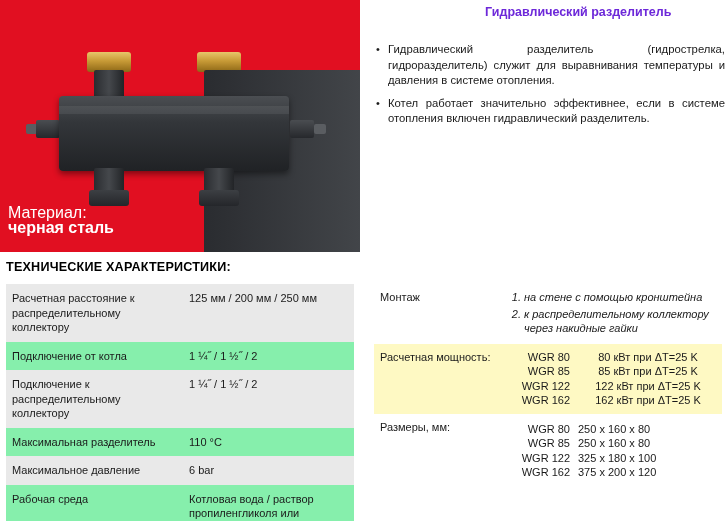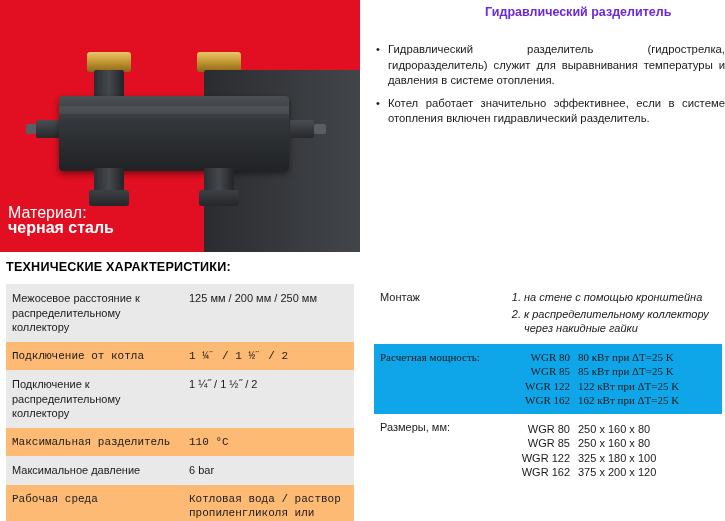--- a/index.html
+++ b/index.html
@@ -180,49 +180,49 @@
     border-collapse: collapse;
     font-size: 11px;
   }
   .spec-table td {
     vertical-align: top;
     padding: 7px 6px 7px 6px;
     line-height: 14.5px;
   }
   .spec-table td.k { width: 165px; }
   .spec-table tr.alt td { background: #e9e9e9; }
-  .spec-table tr.plain td { background: #fdba74; font-family: Liberation Mono, monospace; }
+  .spec-table tr.plain td { background: #86efac; }
 
   
   .right-block {
     position: absolute;
     left: 374px;
     top: 284px;
     width: 348px;
     font-size: 11px;
   }
   .rrow {
     display: flex;
     padding: 6px 4px 6px 6px;
     line-height: 14.5px;
   }
-  .rrow.shaded { background: #0ea5e9; font-family: Liberation Serif, serif; }
+  .rrow.shaded { background: #fef9c3; }
   .rrow .rk { width: 128px; flex: 0 0 128px; }
   .rrow .rv { flex: 1; }
 
   ol.mount-list {
     margin: 0;
     padding-left: 16px;
     line-height: 14.5px;
     font-style: italic;
   }
   ol.mount-list li { margin-bottom: 2px; }
 
   .pow-table { width: 100%; border-collapse: collapse; }
-  .pow-table td { padding: 0; line-height: 14.5px; font-size: 11px; }
+  .pow-table td { padding: 0; line-height: 14.5px; font-size: 11px; text-align: center; }
   .pow-table td.m { width: 62px; text-align: right; padding-right: 8px; }
 
   .dim-table { width: 100%; border-collapse: collapse; margin-top: 2px; }
   .dim-table td { padding: 0; line-height: 14.5px; font-size: 11px; }
   .dim-table td.m { width: 62px; text-align: right; padding-right: 8px; }
 </style>
 </head>
 <body>
 
 <div class="top">
@@ -258,21 +258,21 @@
     </div>
   </div>
 
 </div>
 
 <div class="section-heading">ТЕХНИЧЕСКИЕ ХАРАКТЕРИСТИКИ:</div>
 
 <table class="spec-table">
   <tbody>
     <tr class="alt">
-      <td class="k">Межосевое расстояние к распределительному коллектору</td>
+      <td class="k">Расчетная расстояние к распределительному коллектору</td>
       <td class="v">125 мм / 200 мм  / 250 мм</td>
     </tr>
     <tr class="plain">
       <td class="k">Подключение от котла</td>
       <td class="v">1 ¼˝ / 1 ½˝ / 2</td>
     </tr>
     <tr class="alt">
       <td class="k">Подключение к распределительному коллектору</td>
       <td class="v">1 ¼˝ / 1 ½˝ / 2</td>
     </tr>

